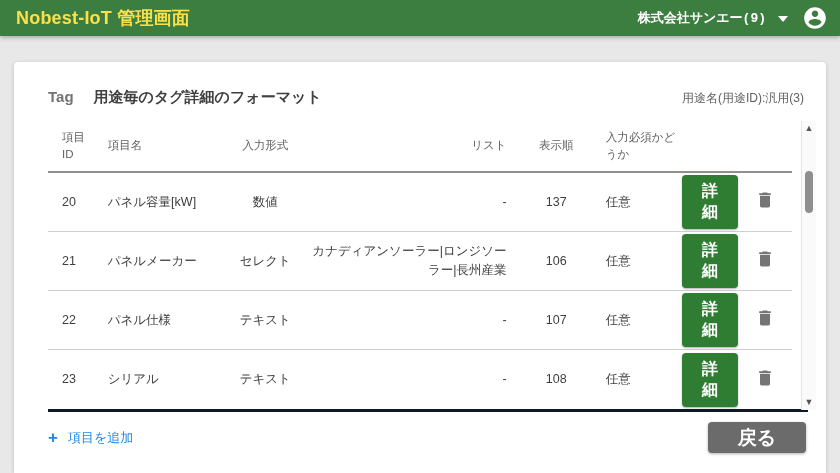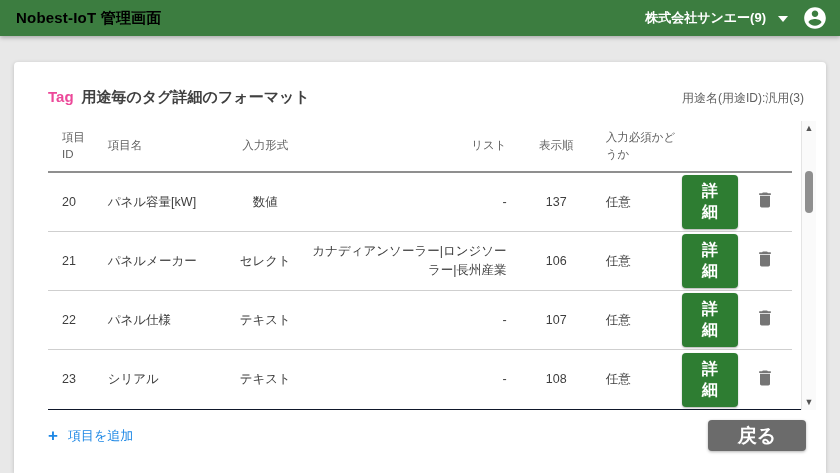--- a/index.html
+++ b/index.html
@@ -15,30 +15,31 @@
     height: 36px;
     background: #3c7d40;
     display: flex;
     align-items: center;
     padding: 0 12px 0 16px;
     box-shadow: 0 2px 4px rgba(0,0,0,0.25);
     position: relative;
     z-index: 5;
   }
   .appbar-title {
-    color: #000000;
-    font-size: 15px;
+    color: #fde047;
+    font-size: 18px;
     font-weight: bold;
     letter-spacing: 0.2px;
   }
   .appbar-right {
     margin-left: auto;
     display: flex;
     align-items: center;
     gap: 14px;
+    font-family: Liberation Mono, monospace;
   }
   .company-select {
     display: flex;
     align-items: center;
     gap: 12px;
     cursor: pointer;
   }
   .company-name {
     color: #ffffff;
     font-size: 13px;
@@ -65,29 +66,29 @@
     box-shadow: 0 1px 4px rgba(0,0,0,0.18);
     padding: 20px 10px 0 34px;
   }
 
   .card-head {
     display: flex;
     align-items: baseline;
     padding-right: 12px;
     margin-bottom: 14px;
   }
-  .tag-label { color: #ec4899; font-size: 15px; font-weight: bold; margin-right: 8px; text-align: center; }
+  .tag-label { color: #737373; font-size: 15px; font-weight: bold; margin-right: 20px; text-align: center; }
   .page-title { color: #404040; font-size: 15px; font-weight: bold; margin-top: 6px; }
   .usage-info { margin-left: auto; color: #5f5f5f; font-size: 12px; }
 
   
   .table-wrap {
     position: relative;
     margin-right: 8px;
-    border-bottom: 1px solid #0f172a;
+    border-bottom: 3px solid #0f172a;
   }
   .table-scroll-area { margin-right: 16px; }
 
   .t-row {
     display: flex;
     align-items: center;
     min-height: 59px;
     border-bottom: 1px solid #cfcfcf;
     font-size: 12.5px;
     color: #3e3e3e;

